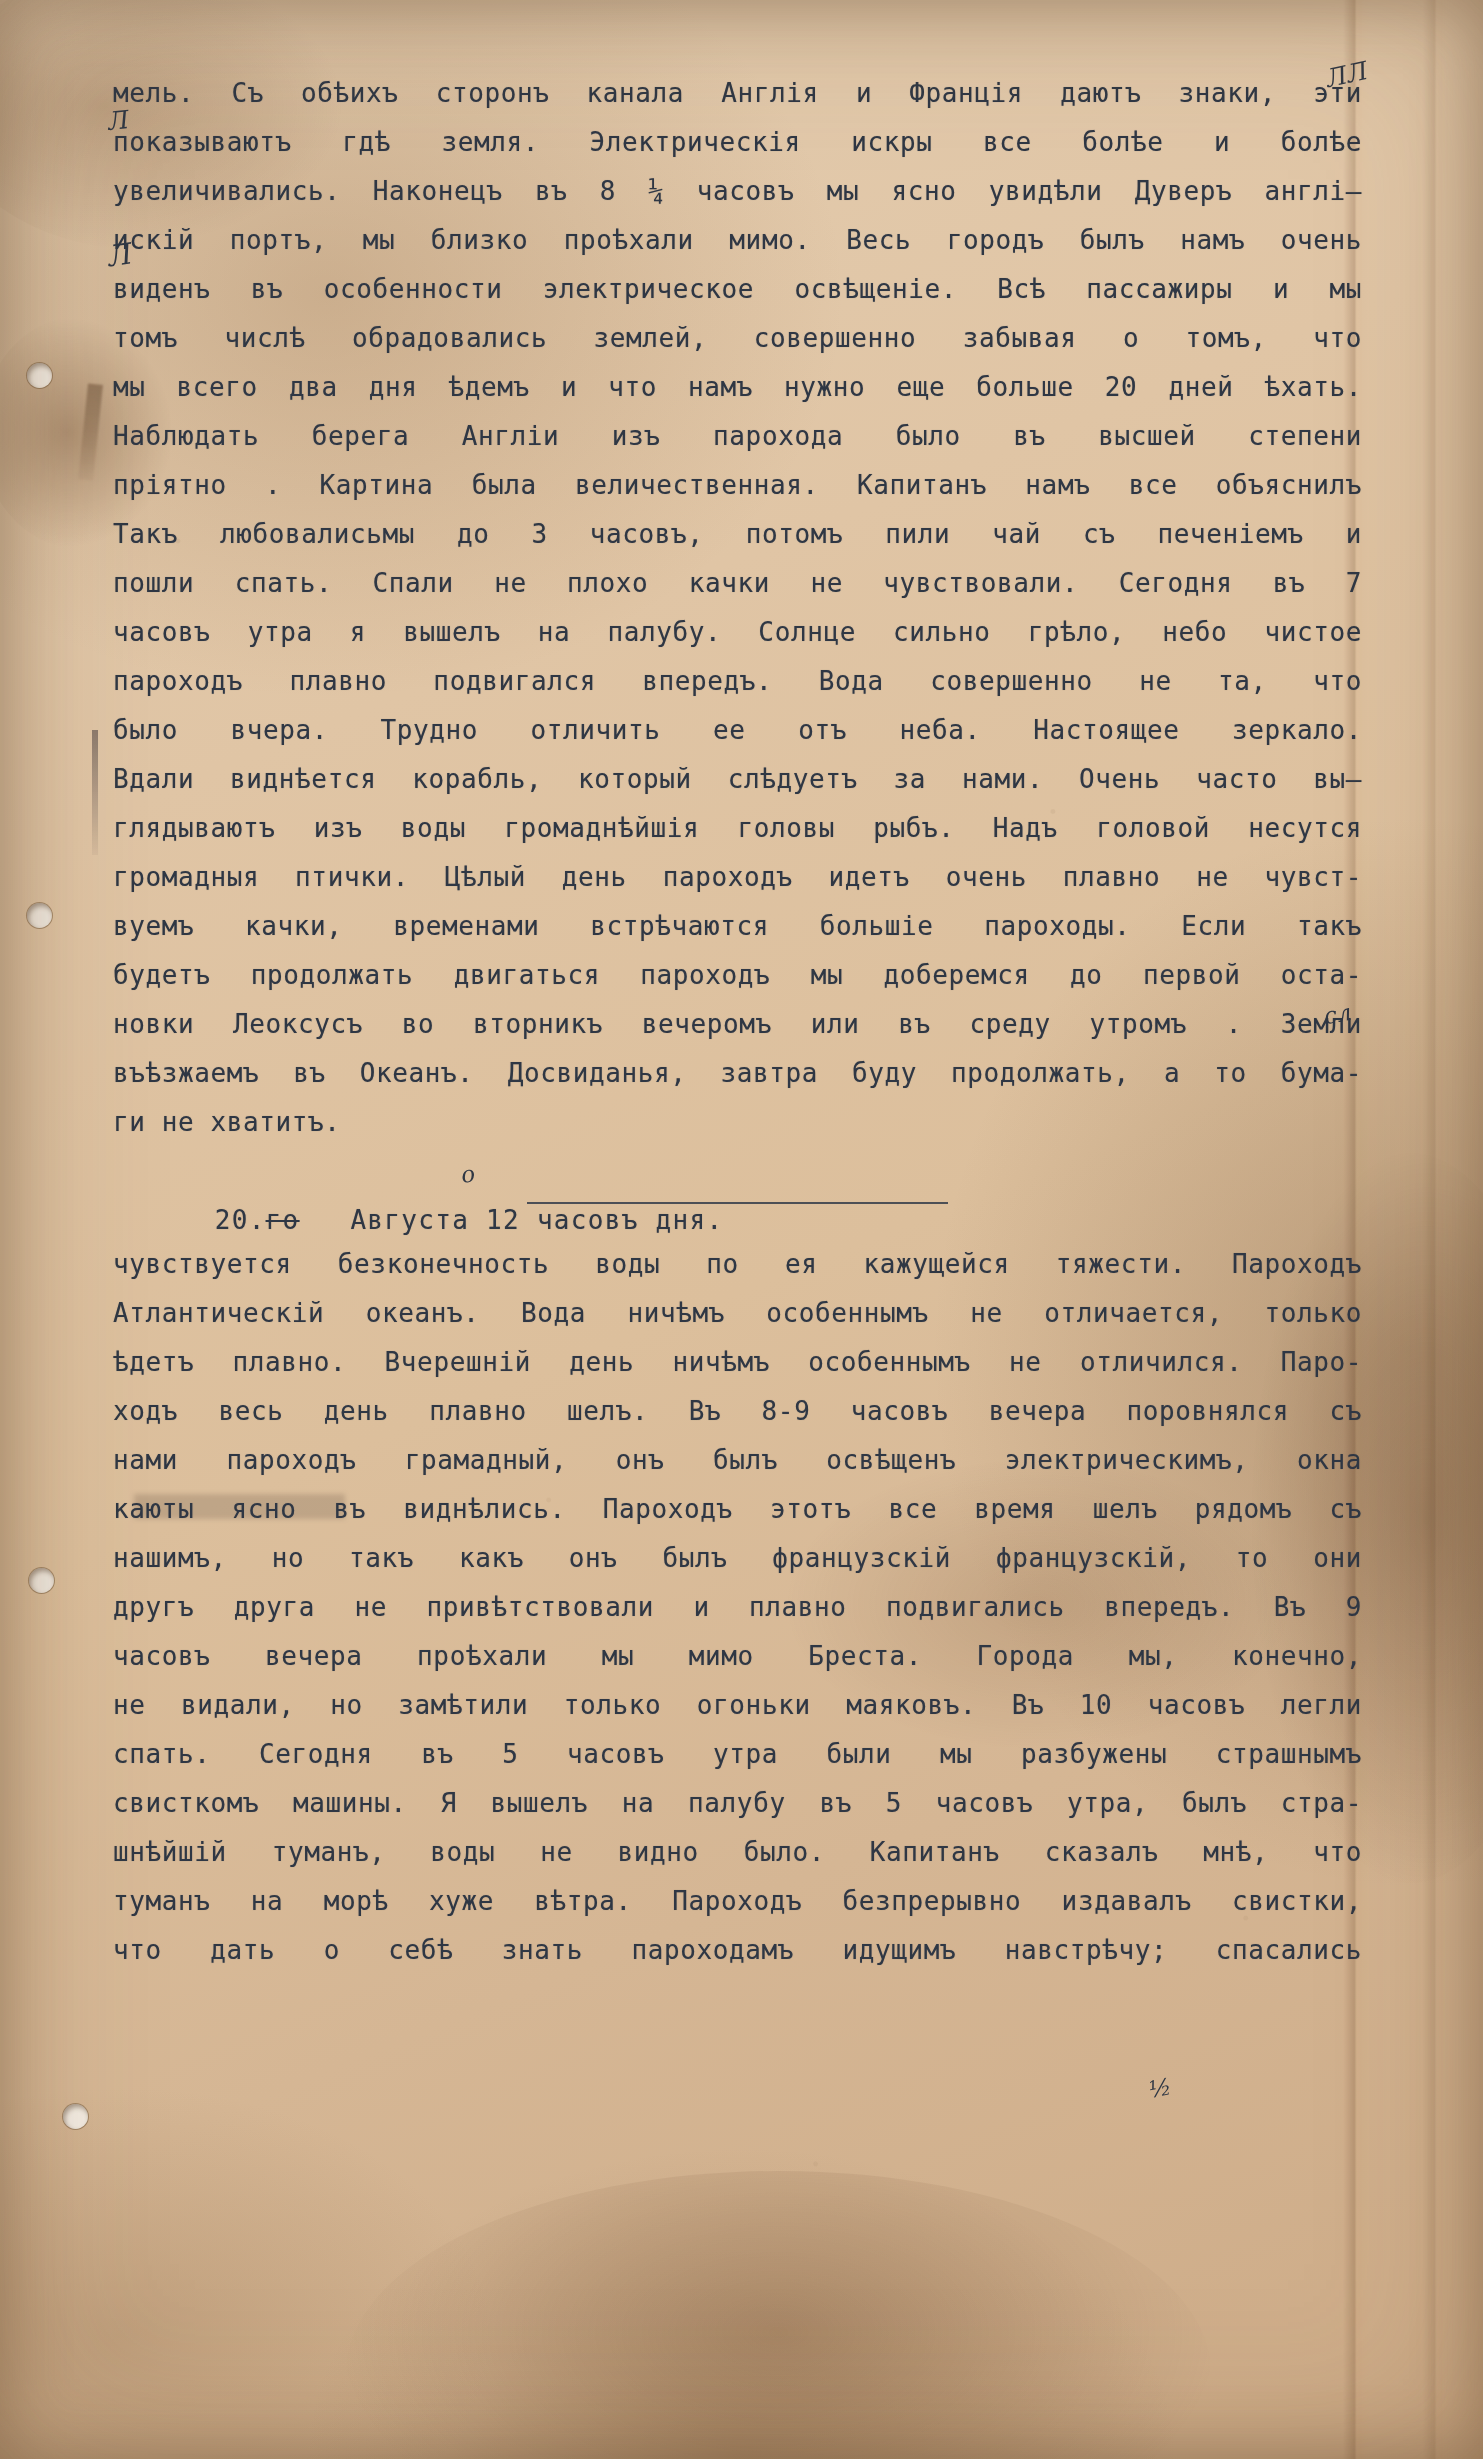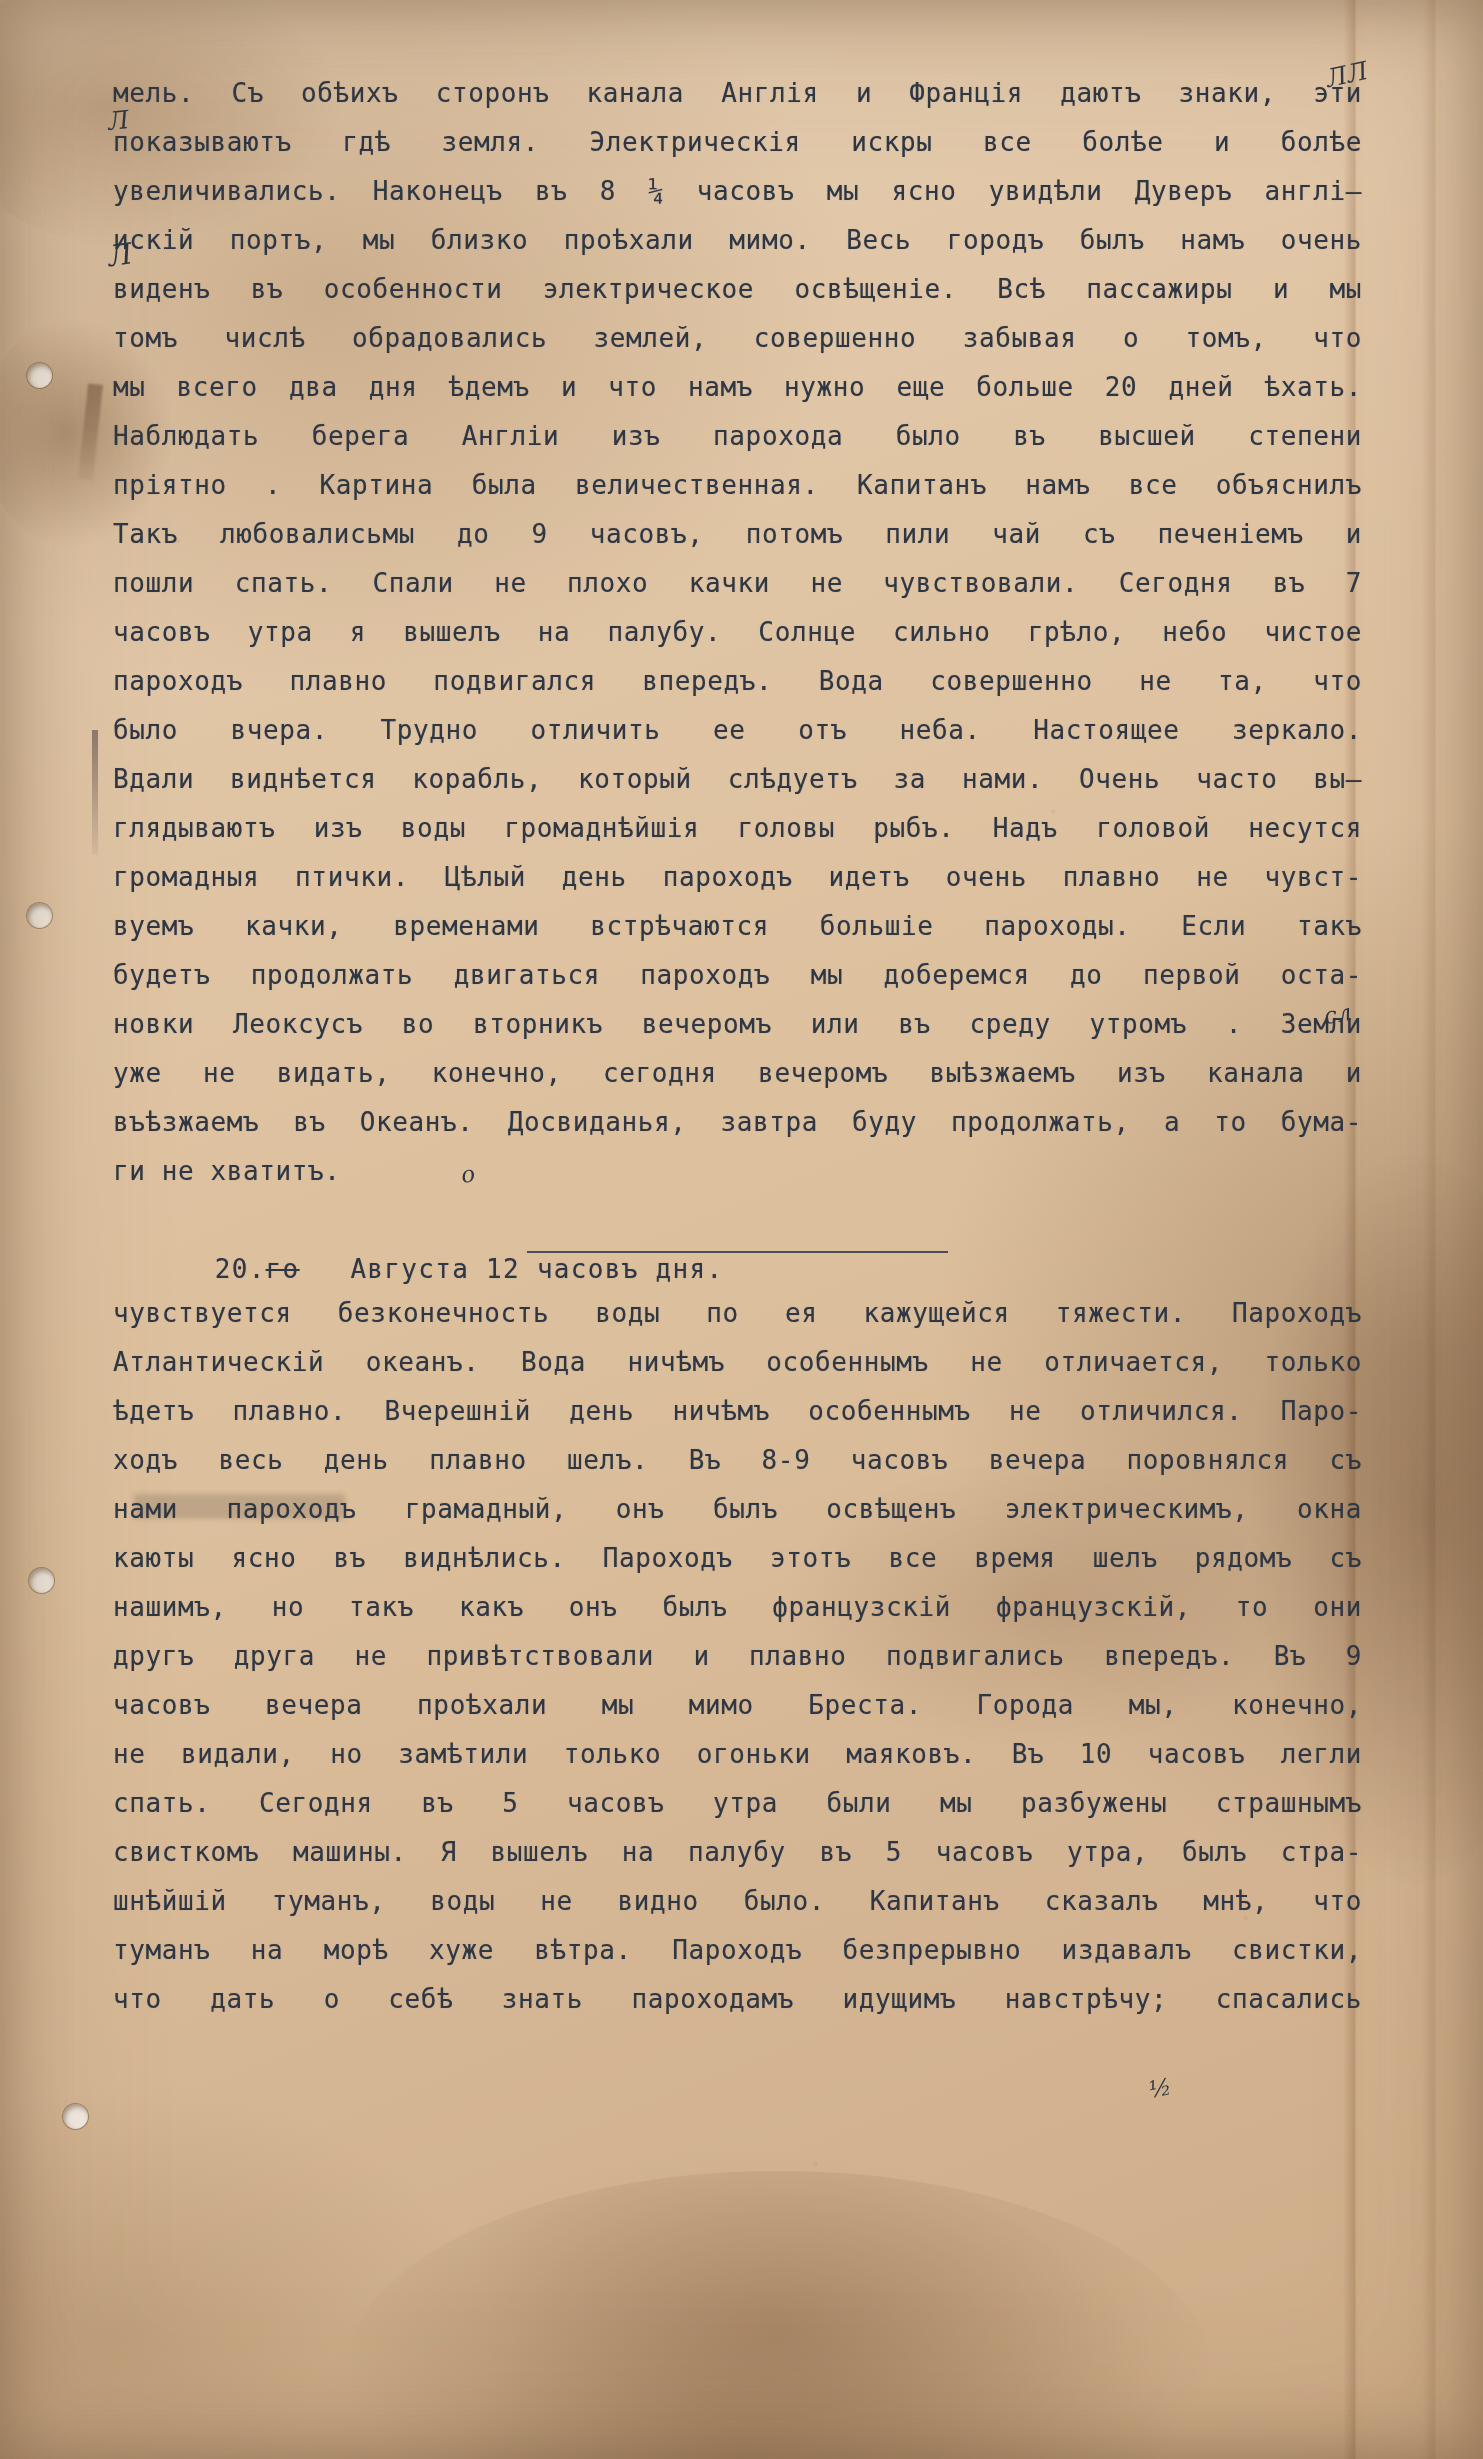--- a/index.html
+++ b/index.html
@@ -152,32 +152,31 @@
 
     <div class="line just">мель. Съ обѣихъ сторонъ канала Англія и Франція даютъ знаки, эти</div>
     <div class="line just">  показываютъ гдѣ земля. Электрическія искры все болѣе и болѣе</div>
     <div class="line just">увеличивались. Наконецъ въ 8 ¼ часовъ мы ясно увидѣли Дуверъ англі—</div>
     <div class="line just">искій портъ, мы близко проѣхали мимо. Весь городъ былъ намъ очень</div>
     <div class="line just">виденъ въ особенности электрическое освѣщеніе. Всѣ пассажиры и мы</div>
     <div class="line just">томъ числѣ обрадовались землей, совершенно забывая о томъ, что</div>
     <div class="line just">мы всего два дня ѣдемъ и что намъ нужно еще больше 20 дней ѣхать.</div>
     <div class="line just">Наблюдать берега Англіи изъ парохода было въ высшей степени</div>
     <div class="line just">пріятно . Картина была величественная. Капитанъ намъ все объяснилъ</div>
-    <div class="line just">Такъ любовалисьмы до 9 часовъ, потомъ пили чай съ печеніемъ и</div>
+    <div class="line just">Такъ любовалисьмы до 3 часовъ, потомъ пили чай съ печеніемъ и</div>
     <div class="line just">пошли спать. Спали не плохо качки не чувствовали. Сегодня въ 7</div>
     <div class="line just">часовъ утра я вышелъ на палубу. Солнце сильно грѣло, небо чистое</div>
     <div class="line just">пароходъ плавно подвигался впередъ. Вода совершенно не та, что</div>
     <div class="line just">было вчера. Трудно отличить ее отъ неба. Настоящее зеркало.</div>
     <div class="line just">Вдали виднѣется корабль, который слѣдуетъ за нами. Очень часто вы—</div>
     <div class="line just">глядываютъ изъ воды громаднѣйшія головы рыбъ. Надъ головой несутся</div>
     <div class="line just">громадныя птички. Цѣлый день пароходъ идетъ очень плавно не чувст-</div>
     <div class="line just">вуемъ качки, временами встрѣчаются большіе пароходы. Если такъ</div>
     <div class="line just">будетъ продолжать двигаться пароходъ мы доберемся до первой оста-</div>
     <div class="line just">новки Леоксусъ во вторникъ вечеромъ или въ среду утромъ . Земли</div>
-    <div class="line just">уже не видать, конечно, сегодня вечеромъ выѣзжаемъ изъ канала и</div>
     <div class="line just">въѣзжаемъ въ Океанъ. Досвиданья, завтра буду продолжать, а то бума-</div>
     <div class="line">ги не хватитъ.</div>
 
     <div class="line heading">
       <span>20.</span><span class="strike">го</span>&nbsp;&nbsp;&nbsp;<span>Августа 12 часовъ дня.</span>
     </div>
     <div class="rule-wrap">
       <div class="rule"></div>
     </div>
 

